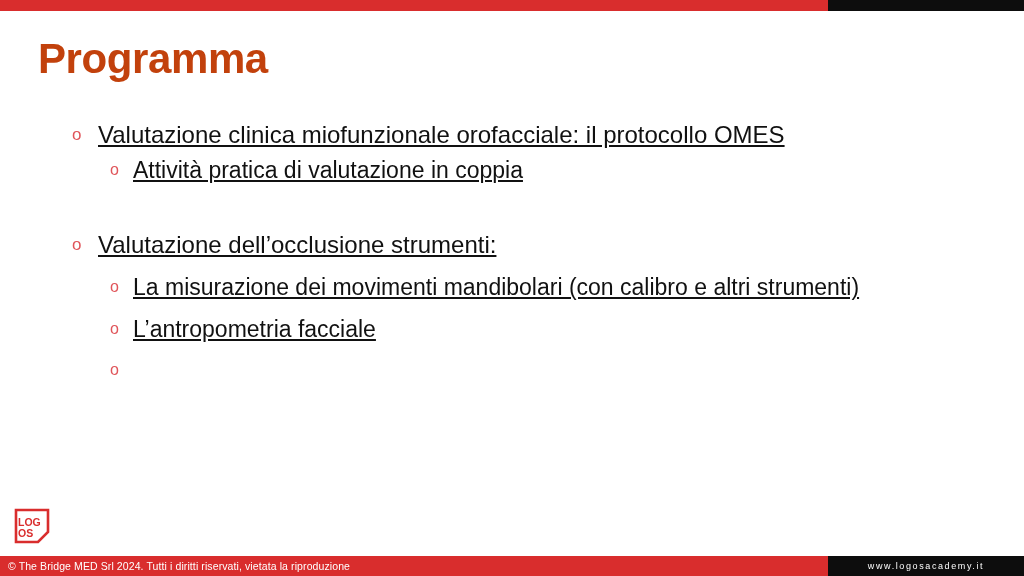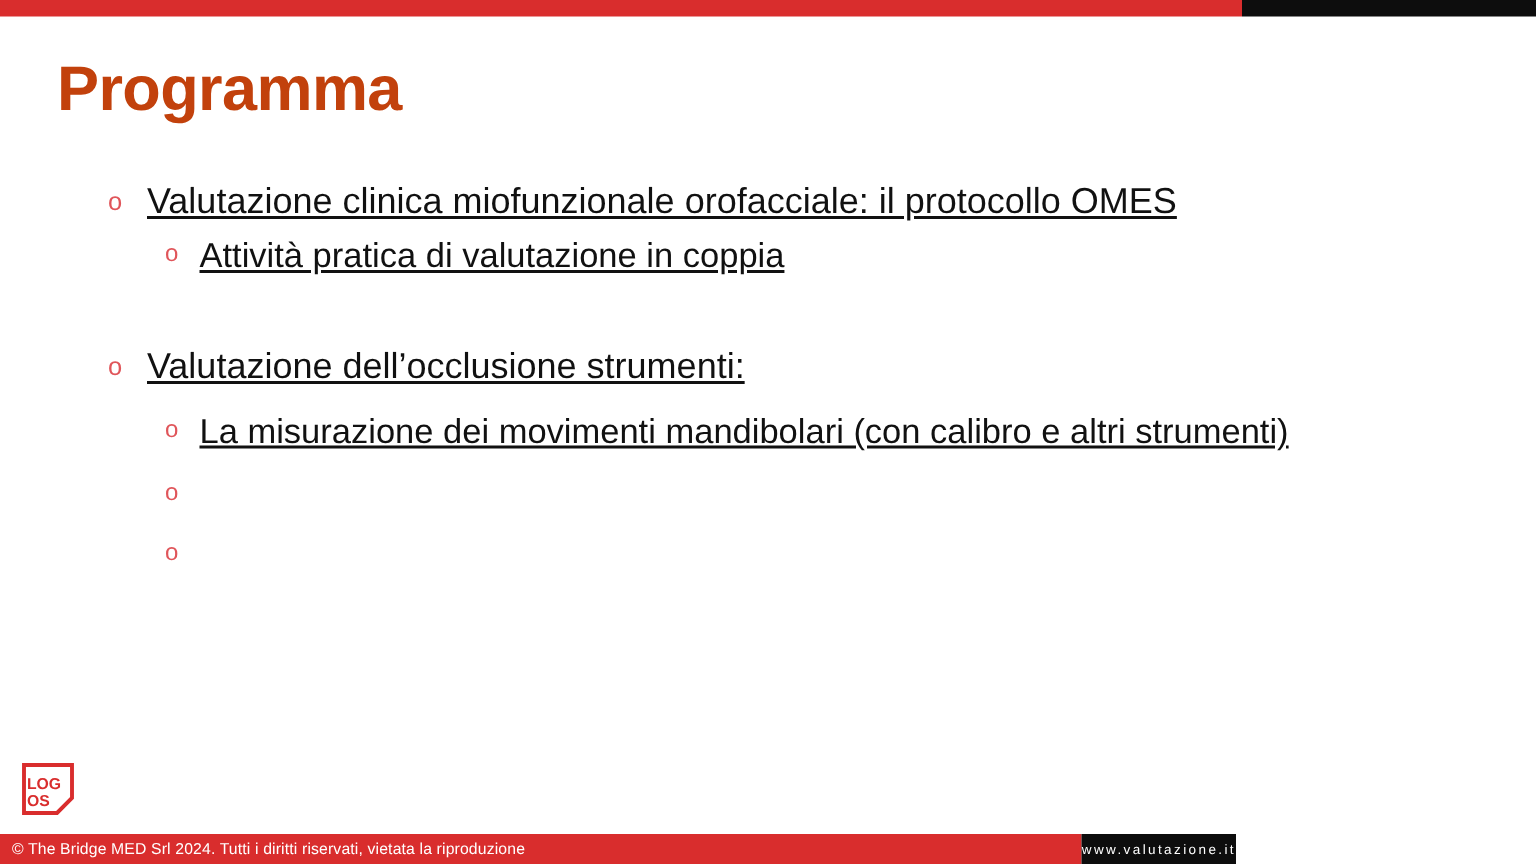--- a/index.html
+++ b/index.html
@@ -118,21 +118,21 @@
     width: 32px;
     height: 37px;
   }
   .logo svg { display: block; }
 
   
   .footer {
     position: absolute;
     left: 0;
     bottom: 0;
-    width: 824px;
+    width: 1024px;
     height: 20px;
     display: flex;
   }
   .footer-left {
     width: 828px;
     background: #d92d2d;
     color: #ffffff;
     font-size: 10.5px;
     display: flex;
     align-items: center;
@@ -186,20 +186,21 @@
 
   <div class="bullet-row lvl2">
     <span class="marker">o</span>
     <span class="btext">La misurazione dei movimenti mandibolari (con calibro e altri strumenti)</span>
   </div>
 
   <div class="gap-small"></div>
 
   <div class="bullet-row lvl2">
     <span class="marker">o</span>
+    <span class="btext">L’antropometria facciale</span>
   </div>
 
   <div class="gap-small"></div>
 
   <div class="bullet-row lvl2">
     <span class="marker">o</span>
   </div>
 
 </div>
 
@@ -209,14 +210,14 @@
     <path d="M2 2 H34 V24 L24 34 H2 Z" fill="none" stroke="#d92d2d" stroke-width="2.6"></path>
 
     <path d="M25.5 35.5 L35.5 25.5 L35.5 36.5 Z" fill="#ffffff"></path>
     <text x="4" y="18" font-family="'Liberation Sans', sans-serif" font-size="10.5" font-weight="bold" fill="#d92d2d">LOG</text>
     <text x="4" y="29" font-family="'Liberation Sans', sans-serif" font-size="10.5" font-weight="bold" fill="#d92d2d">OS</text>
   </svg>
 </div>
 
 <div class="footer">
   <div class="footer-left">© The Bridge MED Srl 2024. Tutti i diritti riservati, vietata la riproduzione</div>
-  <div class="footer-right">www.valutazione.it</div>
+  <div class="footer-right">www.logosacademy.it</div>
 </div>
 
 </body></html>

